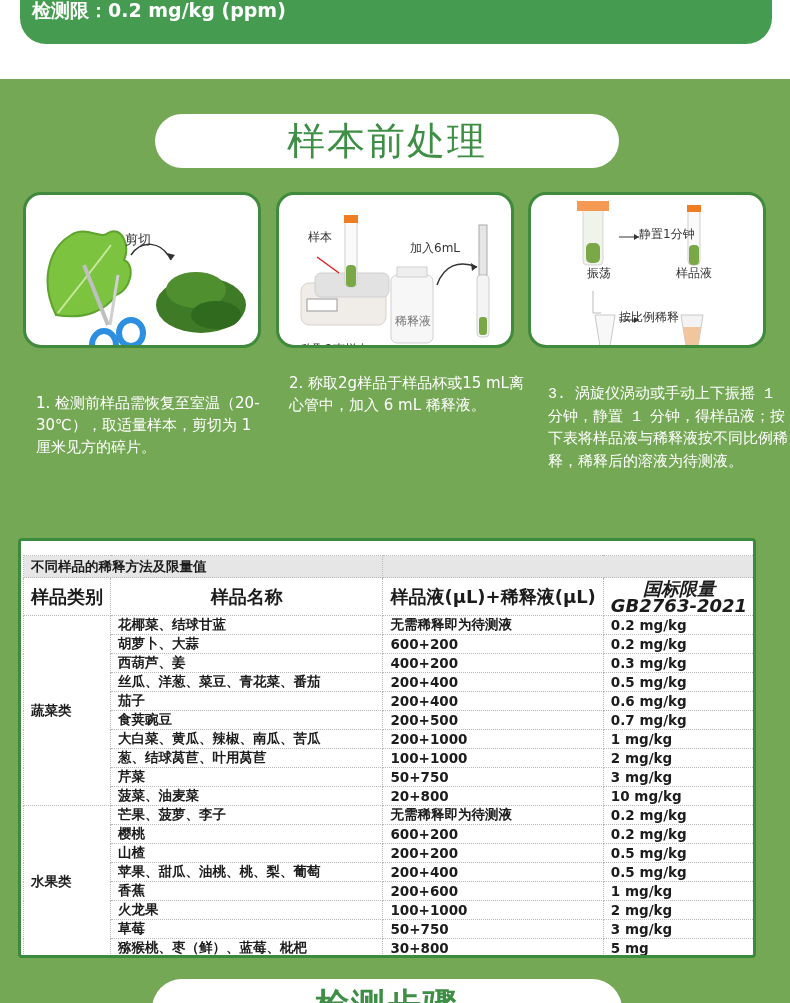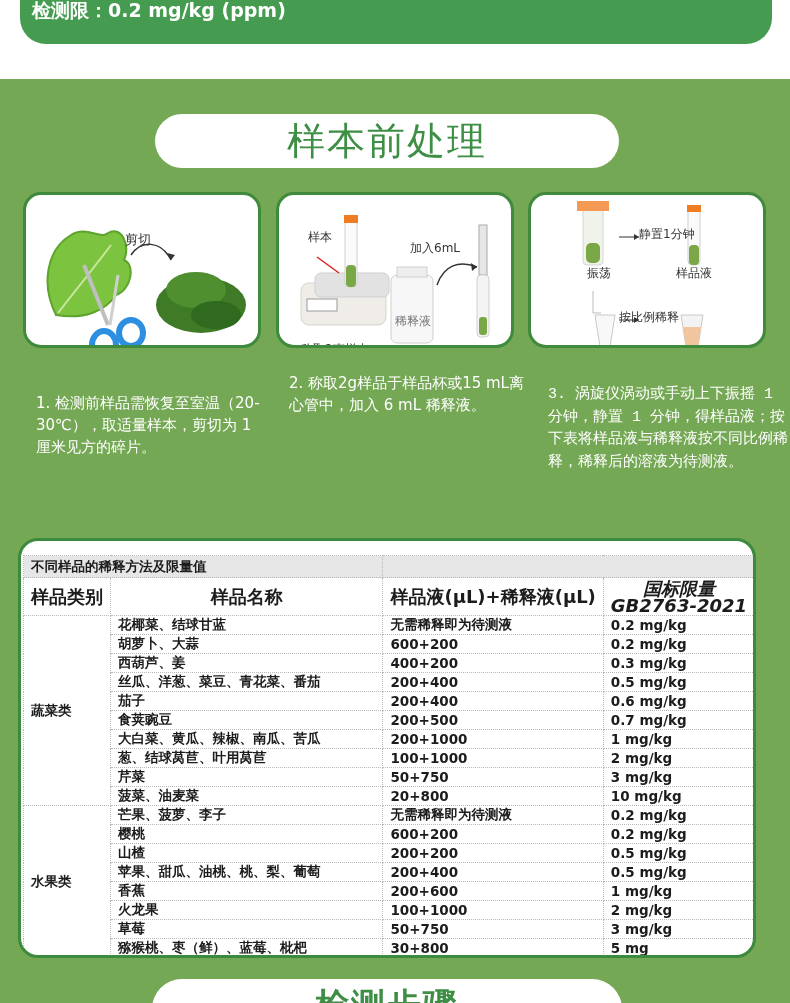--- a/index.html
+++ b/index.html
@@ -42,21 +42,21 @@
 
   .step-text {
     position: absolute; color: #ffffff; font-size: 15px; line-height: 22px;
   }
   .st1 { left: 36px; top: 392px; width: 225px; }
   .st2 { left: 274px; top: 372px; width: 245px; margin-left: 15px; }
   .st3 { left: 548px; top: 384px; width: 245px; line-height: 22.5px; font-family: Liberation Mono, monospace; }
 
   .table-card {
     position: absolute; left: 18px; top: 538px; width: 738px; height: 420px;
-    background: #ffffff; border: 3px solid #3c8a3e; border-radius: 20px;
+    background: #ffffff; border: 3px solid #3c8a3e; border-radius: 4px;
     overflow: hidden;
   }
   table.limits {
     position: absolute; left: 2px; top: 14px; width: 732px;
     border-collapse: collapse; font-size: 13.5px; color: #1c1c1c;
   }
   table.limits td, table.limits th {
     border: 1px dotted #b8b8b8; padding: 0 7px; height: 18.9px;
     text-align: left; font-weight: bold; white-space: nowrap;
   }

